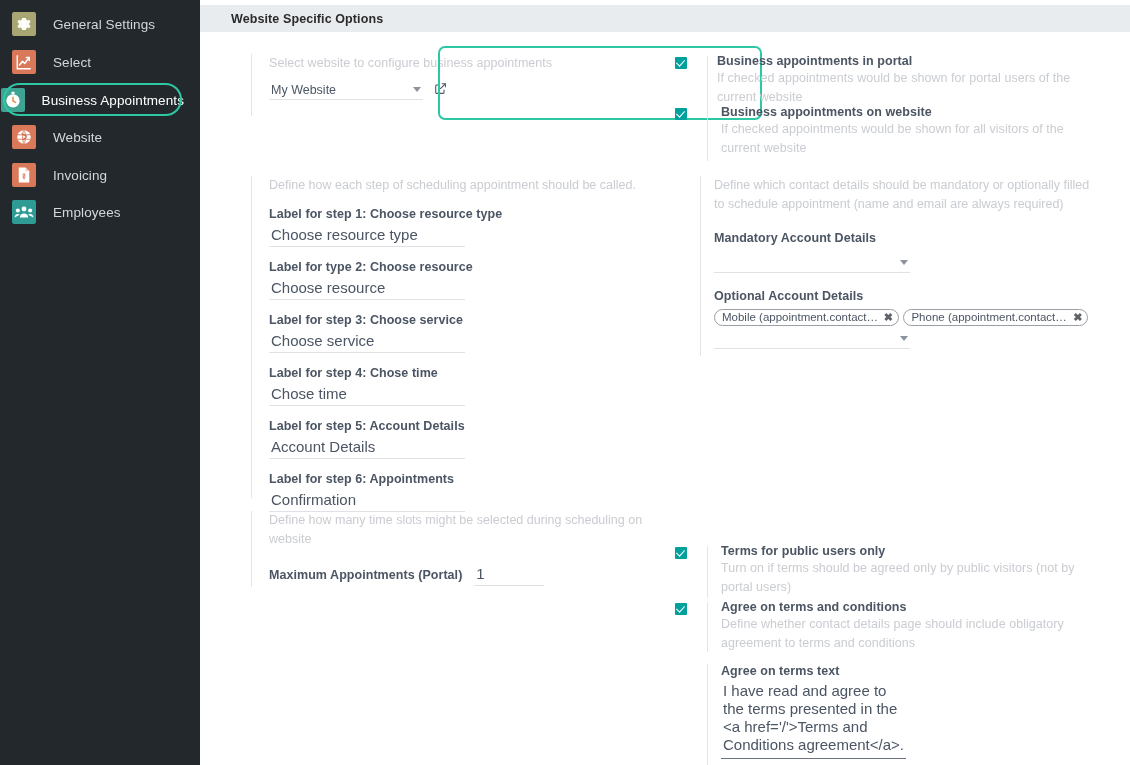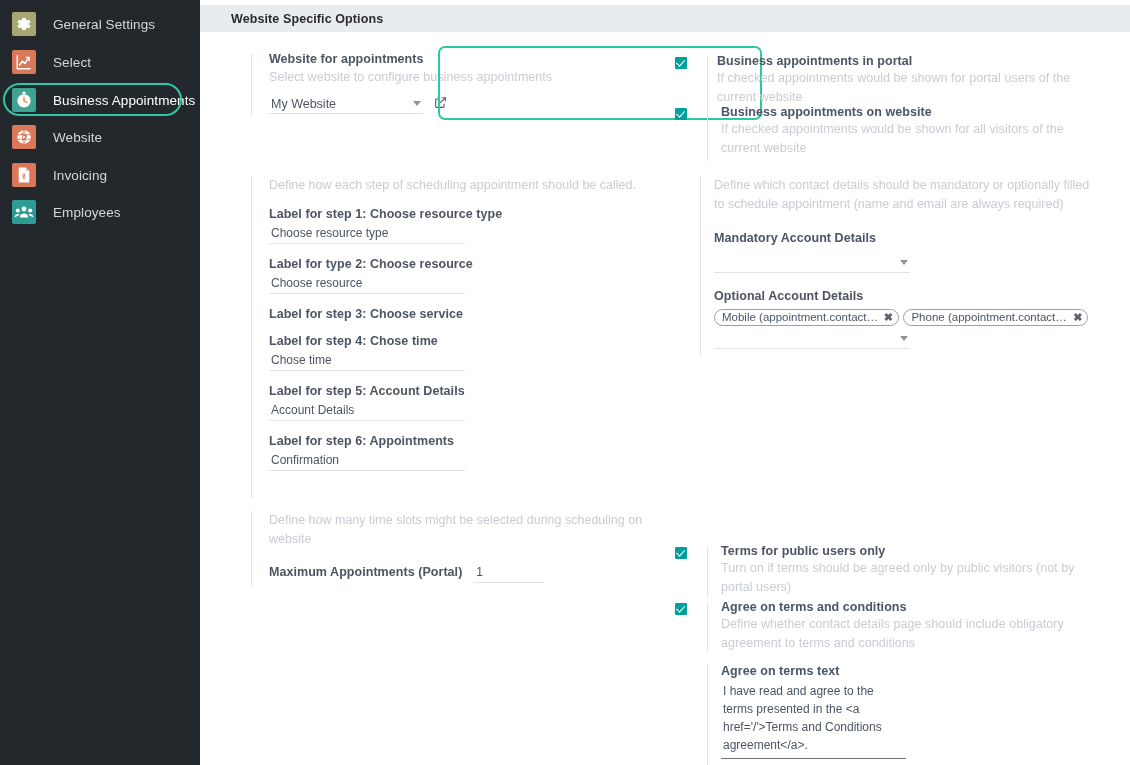--- a/index.html
+++ b/index.html
@@ -94,21 +94,21 @@
     letter-spacing: .05px;
   }
   .b-muted {
     font-size: 12.5px;
     color: #c9ccd1;
     line-height: 18.5px;
   }
 
   
   .u-input {
-    font-size: 12px;
+    font-size: 15px;
     color: #4b5563;
     border: none;
     border-bottom: 1px solid #e0e2e5;
     background: transparent;
     outline: none;
     padding: 1px 0 3px 2px;
     font-family: "Liberation Sans", sans-serif;
     display: block;
   }
   .u-select {
@@ -209,21 +209,21 @@
       <span class="nav-icon" style="background:#d9795a;">
         <svg width="18" height="18" viewBox="0 0 24 24">
           <path d="M3 3v18h18" stroke="#ffffff" stroke-width="1.8" fill="none"></path>
           <path d="M6 16l4-5 3 3 5-7" stroke="#ffffff" stroke-width="2" fill="none" stroke-linecap="round" stroke-linejoin="round"></path>
           <path d="M15 6h4v4" stroke="#ffffff" stroke-width="2" fill="none" stroke-linecap="round"></path>
         </svg>
       </span>
       <span class="nav-label">Select</span>
     </div>
 
-    <div class="nav-item active" style="top:84px;">
+    <div class="nav-item active" style="top:84px;justify-content:flex-end;">
       <span class="nav-icon" style="background:#3fa393;">
         <svg width="20" height="20" viewBox="0 0 24 24">
           <circle cx="12" cy="13" r="8" fill="#ffffff"></circle>
           <rect x="10" y="2" width="4" height="3" rx="1" fill="#ffffff"></rect>
           <path d="M12 13V8.5" stroke="#e08a3c" stroke-width="1.6" stroke-linecap="round"></path>
           <path d="M12 13l3.2 2" stroke="#e08a3c" stroke-width="1.6" stroke-linecap="round"></path>
         </svg>
       </span>
       <span class="nav-label">Business Appointments</span>
     </div>
@@ -269,21 +269,20 @@
 
   <div id="content">
 
     <div id="panel-header">
       <span class="ph-title">Website Specific Options</span>
     </div>
 
     <div class="block" style="left:51px; top:52px; width:310px;">
       <div class="divider" style="left:0; top:2px; height:62px;"></div>
       <div style="margin-left:18px;">
-        <div class="b-title">Website for appointments</div>
         <div class="b-help" style="margin-top:2px;">Select website to configure business appointments</div>
         <div style="display:flex; align-items:center; margin-top:7px;">
           <div class="u-select" style="width:154px;">
             <span class="sel-val">My Website</span>
             <span class="caret"></span>
           </div>
           <span class="ext-link" style="margin-left:11px;">
             <svg width="13" height="13" viewBox="0 0 16 16" fill="none" stroke="#4b5563" stroke-width="1.3">
               <path d="M9.5 2.2H14v4.4"></path>
               <path d="M14 2.2L7.6 8.6"></path>
@@ -325,20 +324,21 @@
           <input class="u-input" style="width: 196px; margin-top: 4px;" value="Choose resource type">
         </div>
 
         <div style="margin-top:13px;">
           <div class="b-title">Label for type 2: Choose resource</div>
           <input class="u-input" style="width: 196px; margin-top: 4px;" value="Choose resource">
         </div>
 
         <div style="margin-top:13px;">
           <div class="b-title">Label for step 3: Choose service</div>
+          <input class="u-input" style="width: 196px; margin-top: 4px;" value="Choose service">
         </div>
 
         <div style="margin-top:13px;">
           <div class="b-title">Label for step 4: Chose time</div>
           <input class="u-input" style="width: 196px; margin-top: 4px;" value="Chose time">
         </div>
 
         <div style="margin-top:13px;">
           <div class="b-title">Label for step 5: Account Details</div>
           <input class="u-input" style="width: 196px; margin-top: 4px;" value="Account Details">

